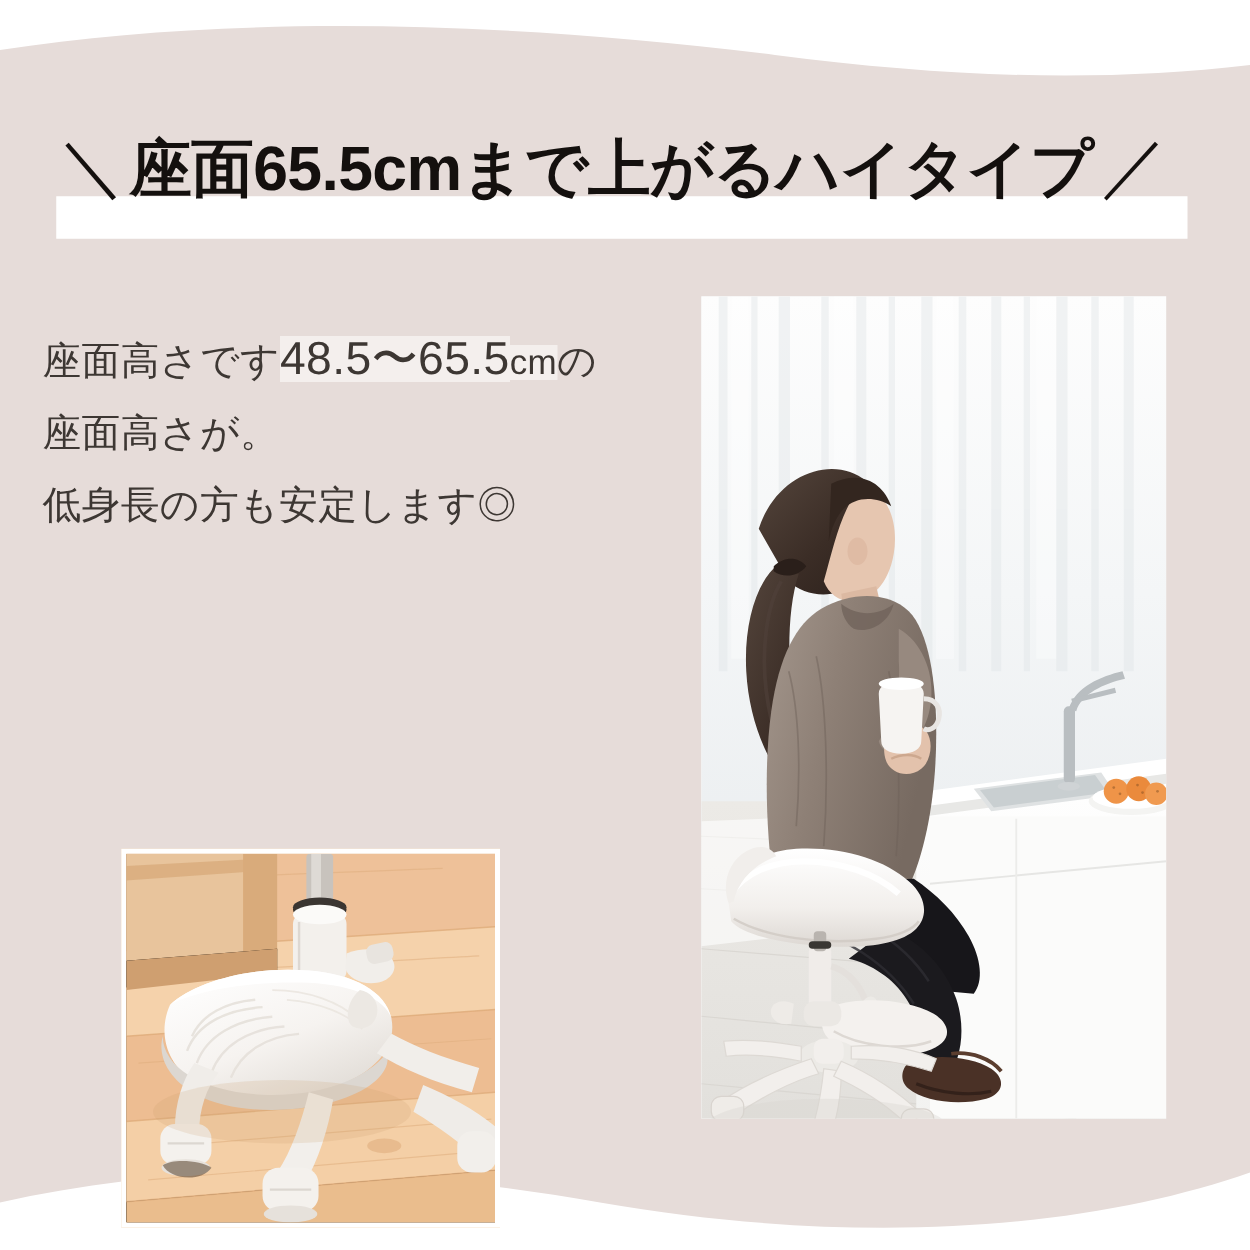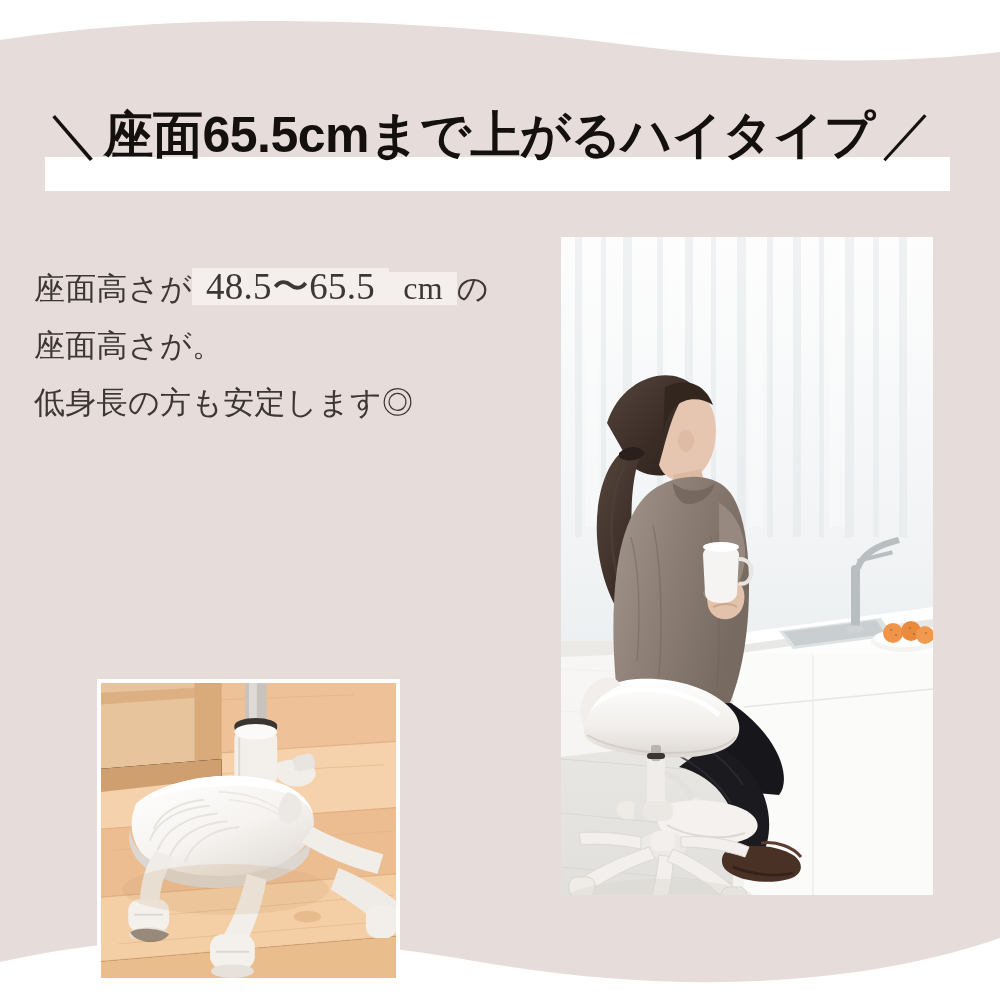--- a/index.html
+++ b/index.html
@@ -53,25 +53,24 @@
     letter-spacing:0.3px;
   }
   .body-copy .line{white-space:nowrap;}
   .mark{
     background:linear-gradient(to bottom,
         rgba(255,255,255,0) 0%,
         rgba(255,255,255,0) 6%,
         #f4efed 6%,
         #f4efed 96%,
         rgba(255,255,255,0) 96%);
-    padding:0 14px;
-    font-family:Liberation Serif, serif;
+    padding:0 0;
   }
   .big{font-size:37px;}
-  .sm{font-size:32px;}
+  .sm{font-size:28px;}
 
   
   .photo-main{
     position:absolute;left:561px;top:237px;width:372px;height:658px;
     overflow:hidden;background:#f7f7f7;
   }
   .photo-sub{
     position:absolute;left:97px;top:679px;width:303px;height:303px;
     overflow:hidden;background:#f0c89a;
     border:4px solid #ffffff;box-sizing:border-box;
@@ -99,21 +98,21 @@
   <div class="headline-wrap">
     <div class="headline-bar"></div>
     <div class="headline-text">
       <span class="slash-l">＼</span>
       <span class="hl-main">座面65.5cmまで上がるハイタイプ</span>
       <span class="slash-r">／</span>
     </div>
   </div>
 
   <div class="body-copy">
-    <div class="line"><span>座面高さが</span><span class="mark big">48.5〜65.5</span><span class="mark sm">cm</span><span>の</span></div>
+    <div class="line"><span>座面高さです</span><span class="mark big">48.5〜65.5</span><span class="mark sm">cm</span><span>の</span></div>
     <div class="line">座面高さが。</div>
     <div class="line">低身長の方も安定します◎</div>
   </div>
 
   <div class="photo-main">
     <svg class="ph" viewBox="0 0 372 658" preserveAspectRatio="none" xmlns="http://www.w3.org/2000/svg">
       <defs>
         <linearGradient id="curt" x1="0" y1="0" x2="0" y2="1">
           <stop offset="0%" stop-color="#fdfdfd"></stop>
           <stop offset="55%" stop-color="#f4f6f7"></stop>

